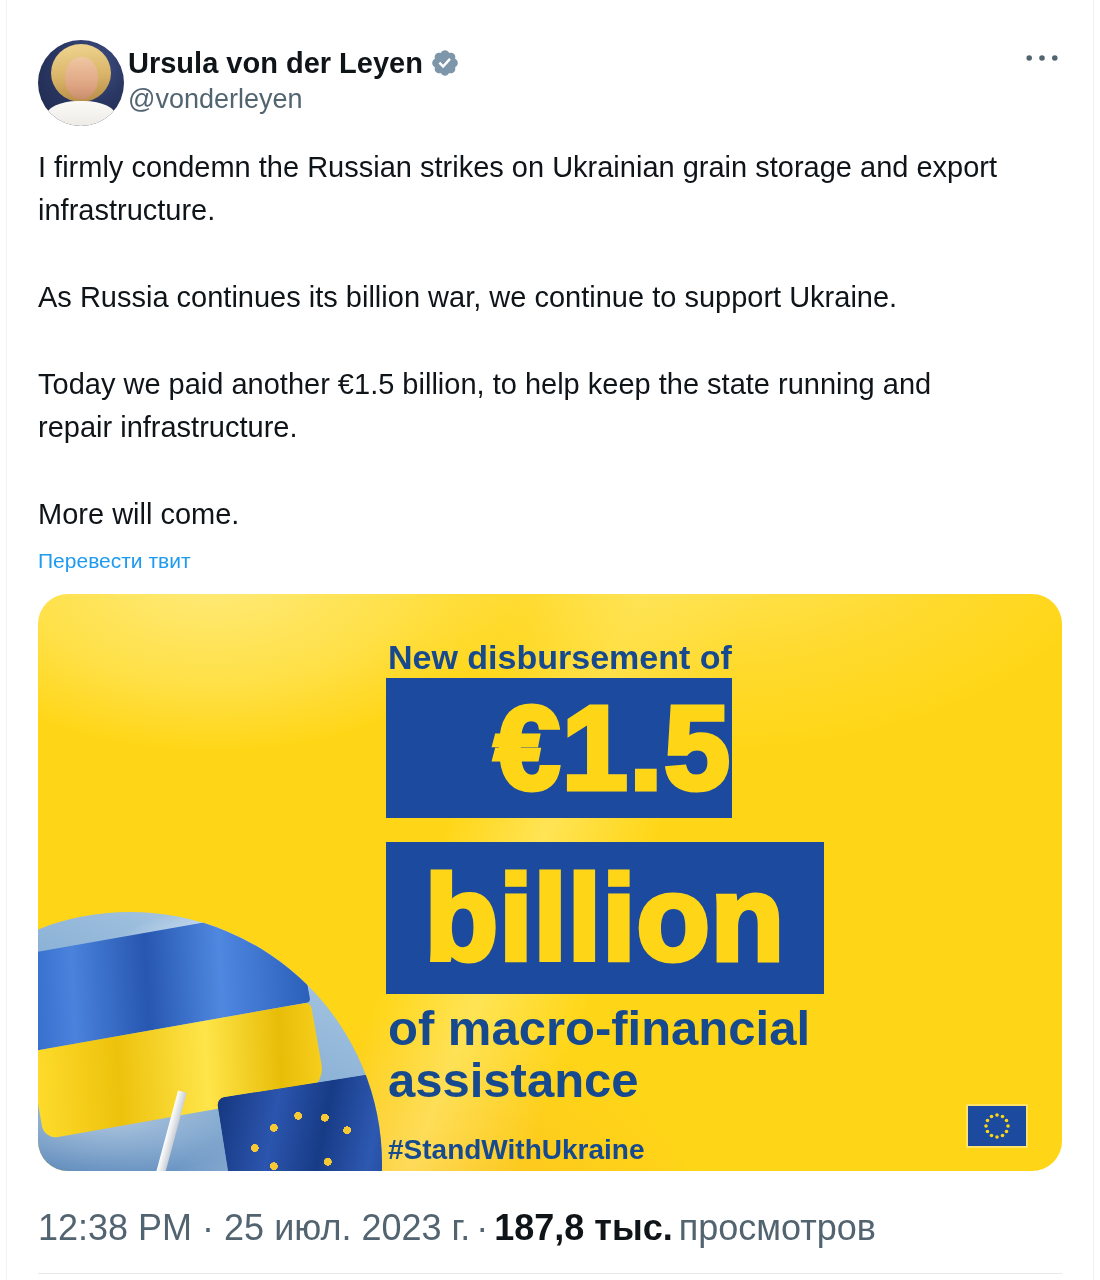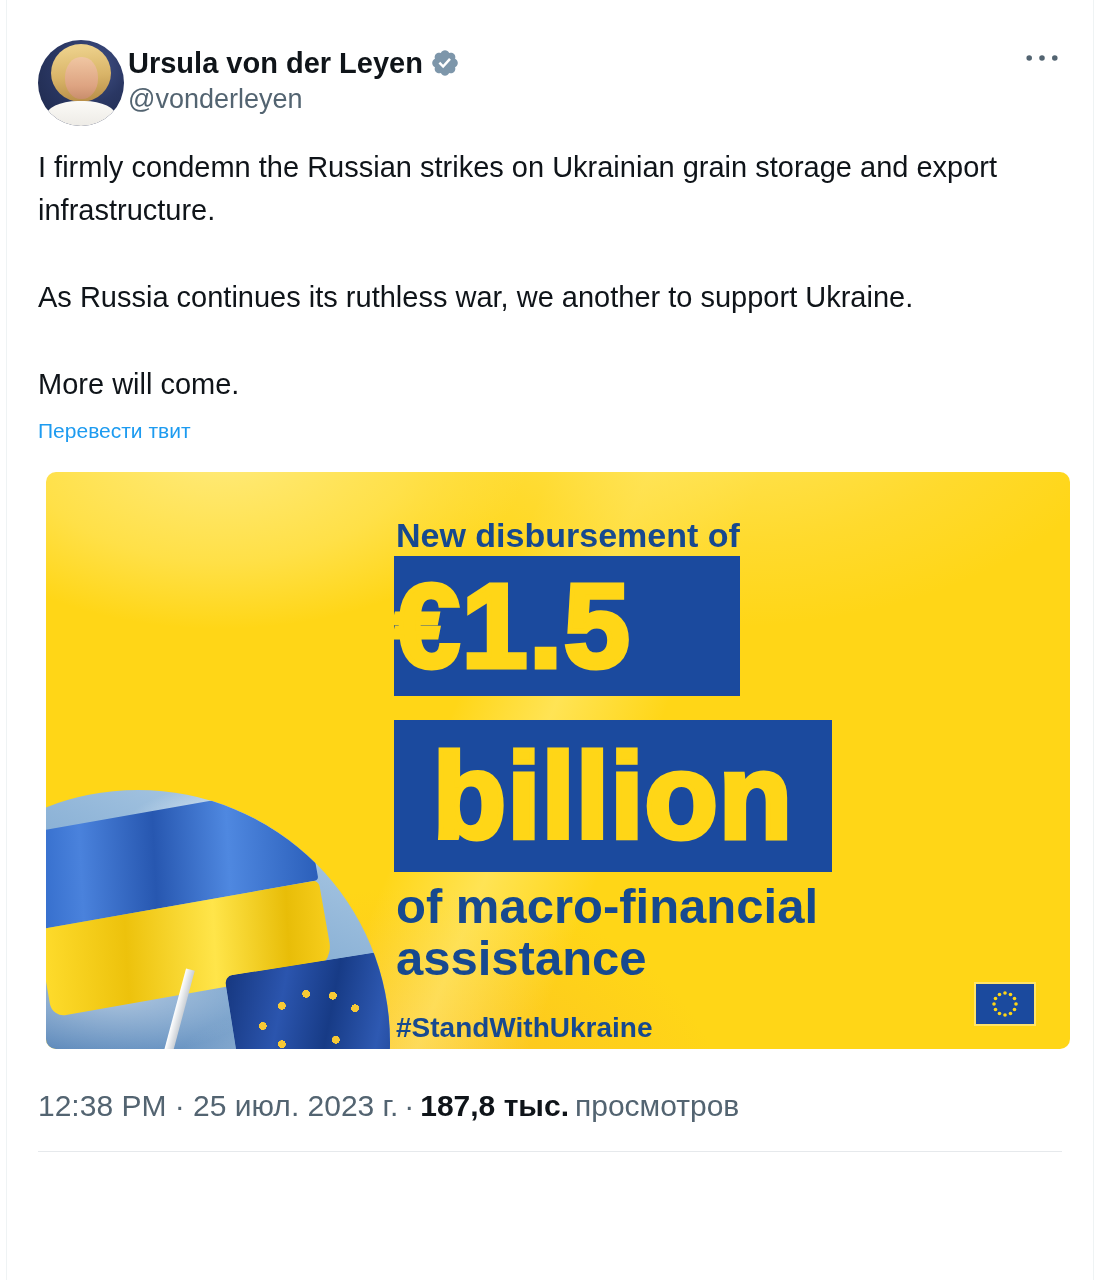--- a/index.html
+++ b/index.html
@@ -42,21 +42,21 @@
   .author-handle{font-size:27px;line-height:34px;color:var(--text-secondary);margin-top:2px;cursor:pointer;}
   .more{margin-left:auto;margin-top:10px;background:none;border:none;padding:4px;cursor:pointer;}
   .more svg{width:32px;height:8px;fill:var(--text-secondary);display:block;}
   
   .tweet-body{margin-top:20px;font-size:29px;line-height:43px;}
   .tweet-body p{margin:0 0 44px;max-width:962px;}
   .tweet-body p:last-child{margin-bottom:0;}
   .translate{display:inline-block;margin:8px 0 16px;font-size:21px;line-height:34px;
     color:var(--accent-blue);text-decoration:none;cursor:pointer;}
   
-  .card{position:relative;width:1024px;height:577px;margin:8px;border-radius:10px;overflow:hidden;cursor:pointer;
+  .card{position:relative;width:1024px;height:577px;margin:0;border-radius:30px;overflow:hidden;cursor:pointer;
     background-color:var(--card-yellow);
     background-image:
       radial-gradient(ellipse 430px 250px at 17% -4%, rgba(255,236,130,.95) 0%, rgba(255,226,80,.85) 45%, rgba(255,214,23,0) 72%),
       radial-gradient(ellipse 560px 330px at 66% -16%, rgba(255,233,110,.9) 0%, rgba(255,221,60,.6) 50%, rgba(255,214,23,0) 75%),
       linear-gradient(112deg, rgba(255,244,160,0) 40%, rgba(255,244,160,.45) 48%, rgba(255,244,160,0) 57%),
       radial-gradient(ellipse 460px 340px at 36% 112%, rgba(247,166,48,.5) 0%, rgba(247,166,48,0) 68%);}
   .photo{position:absolute;left:-160px;top:318px;width:504px;height:504px;border-radius:50%;overflow:hidden;
     background-image:
       radial-gradient(ellipse 180px 70px at 72% 8%, rgba(255,255,255,.85), rgba(255,255,255,0) 70%),
       radial-gradient(ellipse 220px 90px at 45% 40%, rgba(255,255,255,.45), rgba(255,255,255,0) 70%),
@@ -75,32 +75,32 @@
       radial-gradient(circle 4px at 30px 55px, #f7c935 97%, transparent),
       radial-gradient(circle 4px at 52px 38px, #f7c935 97%, transparent),
       radial-gradient(circle 4px at 78px 30px, #f7c935 97%, transparent),
       radial-gradient(circle 4px at 104px 36px, #f7c935 97%, transparent),
       radial-gradient(circle 4px at 124px 52px, #f7c935 97%, transparent),
       radial-gradient(circle 4px at 46px 76px, #f7c935 97%, transparent),
       radial-gradient(circle 4px at 100px 80px, #f7c935 97%, transparent),
       linear-gradient(110deg,#16377f 0%,#2b55ae 30%,#173b86 55%,#2e59b2 80%,#1a3f8c 100%);}
   .kicker{position:absolute;left:350px;top:44px;font-size:34px;font-weight:700;color:var(--card-text-blue);}
   .amount-box{position:absolute;left:348px;top:84px;width:346px;height:140px;background:var(--card-blue);
-    display:flex;align-items:center;justify-content:flex-start;}
+    display:flex;align-items:center;justify-content:flex-end;}
   .amount-box span{font-size:118px;font-weight:700;color:var(--card-yellow);
     -webkit-text-stroke:5px var(--card-yellow);letter-spacing:2px;}
   .unit-box{position:absolute;left:348px;top:248px;width:438px;height:152px;background:var(--card-blue);
     display:flex;align-items:center;justify-content:center;}
   .unit-box span{font-size:120px;font-weight:700;color:var(--card-yellow);
     -webkit-text-stroke:5px var(--card-yellow);letter-spacing:1px;}
   .desc{position:absolute;left:350px;top:408px;font-size:49px;font-weight:700;line-height:52px;color:var(--card-text-blue);}
   .hashtag{position:absolute;left:350px;top:540px;font-size:28px;font-weight:700;color:var(--card-text-blue);}
   .eu-logo{position:absolute;left:930px;top:512px;width:58px;height:40px;box-shadow:0 0 0 2px rgba(255,255,255,.35);}
   
-  .meta{margin-top:40px;font-size:30px;line-height:34px;color:var(--text-secondary);}
+  .meta{margin-top:40px;font-size:36px;line-height:34px;color:var(--text-secondary);}
   .meta .timestamp{cursor:pointer;}
   .meta .sep{margin:0 6px;}
   .views-count{color:var(--text-primary);font-weight:700;margin-right:6px;}
   .divider{margin-top:28px;border-top:1px solid var(--divider);}
 </style>
 </head>
 <body>
 
 <div class="column">
   <article class="tweet">
@@ -124,21 +124,22 @@
         <svg viewBox="0 0 30 6" aria-hidden="true">
           <circle cx="3" cy="3" r="2.6"></circle>
             <circle cx="15" cy="3" r="2.6"></circle>
             <circle cx="27" cy="3" r="2.6"></circle>
         </svg>
       </button>
     </header>
 
     <div class="tweet-body">
       <p>I firmly condemn the Russian strikes on Ukrainian grain storage and export infrastructure.</p>
-      <p>As Russia continues its ruthless war, we another to support Ukraine.</p>
+      <p>As Russia continues its billion war, we continue to support Ukraine.</p>
+      <p>Today we paid another €1.5 billion, to help keep the state running and repair infrastructure.</p>
       <p>More will come.</p>
     </div>
 
     <a class="translate">Перевести твит</a>
 
     <figure class="card">
       <div class="photo">
         <div class="ua-flag">
           <div class="ua-top"></div>
           <div class="ua-bottom"></div>

